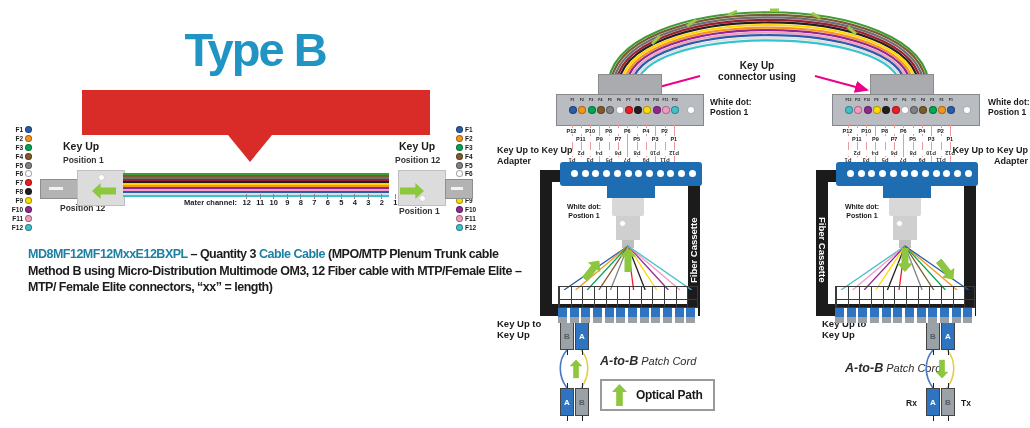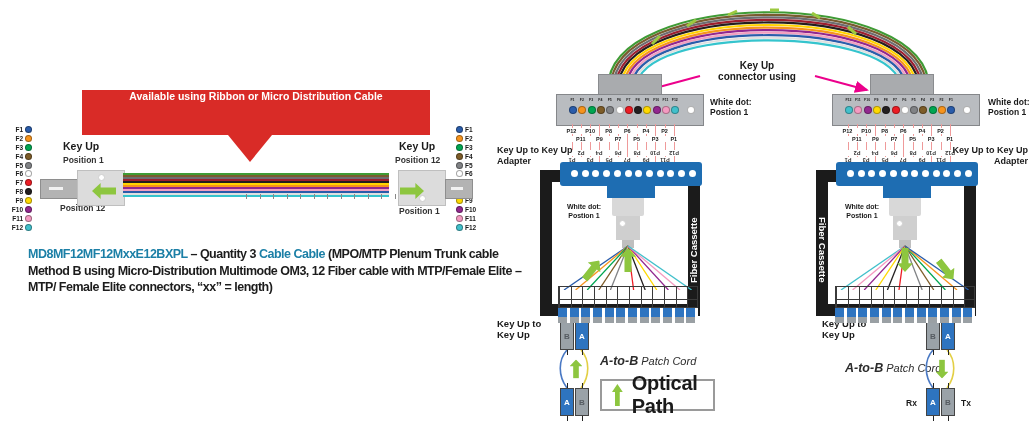--- a/index.html
+++ b/index.html
@@ -89,30 +89,30 @@
   .dblue{background:#2e74c0;color:#fff;}
   .tks{position:absolute;left:0;top:-5px;width:30px;height:38px;z-index:-1;
        background:linear-gradient(#222,#222) 7px 0/1px 100% no-repeat,
                   linear-gradient(#222,#222) 22px 0/1px 100% no-repeat;}
   .ablab{position:absolute;font-style:italic;white-space:nowrap;}
   .ab{font-weight:bold;font-size:12.5px;color:#2b2b2b;}
   .pc{font-size:11px;color:#2b2b2b;}
   .optbox{position:absolute;left:600px;top:379px;width:115px;height:32px;border:2px solid #9a9a9a;
           display:flex;align-items:center;gap:9px;padding-left:10px;box-sizing:border-box;background:#fff;}
   .optbox .garrow{position:static;width:15px;height:22px;}
-  .optlab{font-size:20px;font-weight:bold;letter-spacing:-0.3px;}
+  .optlab{font-size:12px;font-weight:bold;letter-spacing:-0.3px;}
   .rxtx{position:absolute;top:398px;font-size:8.5px;font-weight:bold;}
 </style>
 </head>
 <body>
 
 <div class="stage">
 
+  <div class="title">Type B</div>
   <div class="banner">
-    <div class="b2">Available using Ribbon or Micro Distribution Cable</div>
   </div>
   <div class="b-arrow"></div>
 
   <div id="flegL" class="fleg" style="left:8px;">
       <div class="flr">
         <div class="flbl">F1</div>
         <div class="fdot" style="background: rgb(42, 92, 170);"></div>
       </div>
       <div class="flr">
         <div class="flbl">F2</div>
@@ -241,20 +241,21 @@
   <div class="tbody" style="left:398px;top:170px;width:46px;height:34px;">
     <div class="wdot5" style="left:20px;bottom:3px;"></div>
   </div>
   <div class="garrow" style="left:404px;top:179px;transform:rotate(90deg);"></div>
   <div class="ferrule" style="left:445px;top:179px;width:26px;height:18px;">
       <div class="pin" style="left:5px;width:12px;"></div>
     </div>
 
   <div id="chan">
       <div class="chtickrow"><div class="chtick" style="display: inline-block;"></div><div class="chtick" style="display: inline-block;"></div><div class="chtick" style="display: inline-block;"></div><div class="chtick" style="display: inline-block;"></div><div class="chtick" style="display: inline-block;"></div><div class="chtick" style="display: inline-block;"></div><div class="chtick" style="display: inline-block;"></div><div class="chtick" style="display: inline-block;"></div><div class="chtick" style="display: inline-block;"></div><div class="chtick" style="display: inline-block;"></div><div class="chtick" style="display: inline-block;"></div><div class="chtick" style="display: inline-block;"></div></div>
+      <div class="chrow"><div class="chlab">Mater channel:</div><div class="chnum">12</div><div class="chnum">11</div><div class="chnum">10</div><div class="chnum">9</div><div class="chnum">8</div><div class="chnum">7</div><div class="chnum">6</div><div class="chnum">5</div><div class="chnum">4</div><div class="chnum">3</div><div class="chnum">2</div><div class="chnum">1</div></div>
     </div>
 
   <div class="paras">
     <p><span class="pn">MD8MF12MF12MxxE12BXPL</span><span> – </span><span>Quantity 3 </span><span class="hl">Cable Cable</span><span> (MPO/MTP Plenum Trunk cable Method B using Micro-Distribution Multimode OM3, 12 Fiber cable with MTP/Female Elite – MTP/ Female Elite connectors, “xx” = length)</span></p>
   </div>
 
   <svg class="abs" style="left:530px;top:0;z-index:0;" width="500" height="100" viewBox="0 0 500 100">
     <g id="arcs">
         <path d="M 78,88 C 78,-13 399,-13 399,88" stroke="#3f9b35" stroke-width="2.2" fill="none"></path>
         <path d="M 80.6,88 C 80.6,-9.6 396.4,-9.6 396.4,88" stroke="#7a5b2f" stroke-width="2.2" fill="none"></path>

